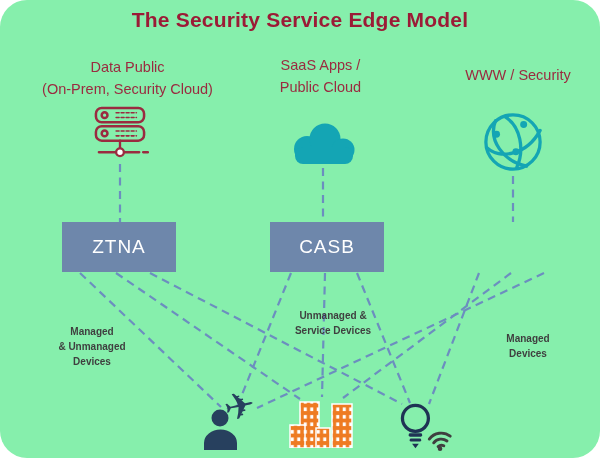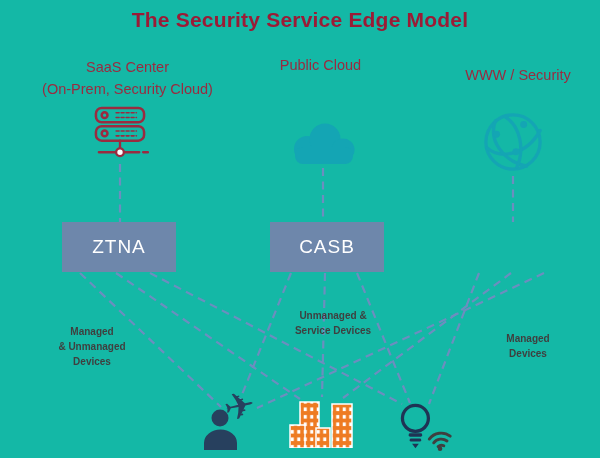--- a/index.html
+++ b/index.html
@@ -1,18 +1,18 @@
 <!DOCTYPE html>
 <html><head>
 <meta charset="utf-8">
 <style>
   html,body{margin:0;padding:0;background:#fff;}
   .stage{
-    position:relative;width:600px;height:458px;background:#14b8a6;
-    font-family:"Liberation Sans",sans-serif;overflow:hidden;
+    position:relative;width:600px;height:458px;background:#86efac;
+    font-family:"Liberation Sans",sans-serif;overflow:hidden;border-radius:27px;
   }
   .title{
     position:absolute;left:0;top:8px;width:600px;text-align:center;
     font-size:21px;font-weight:700;color:#9B1B36;letter-spacing:.2px;
   }
   .col-label{
     position:absolute;text-align:center;font-size:14.5px;color:#9A2B40;line-height:1.5;
   }
   .col-label.c1{left:25px;top:57px;width:205px;}
   .col-label.c2{left:258px;top:55px;width:125px;}
@@ -46,24 +46,25 @@
   svg.connectors{position:absolute;left:0;top:0;pointer-events:none;}
 </style>
 </head>
 <body>
 
 <div class="stage">
 
   <div class="title">The Security Service Edge Model</div>
 
   <div class="col-label c1">
-    <div>SaaS Center</div>
+    <div>Data Public</div>
     <div>(On-Prem, Security Cloud)</div>
   </div>
   <div class="col-label c2">
+    <div>SaaS Apps /</div>
     <div>Public Cloud</div>
   </div>
   <div class="col-label c3">
     <div>WWW / Security</div>
   </div>
 
   <svg class="connectors" width="600" height="458" viewBox="0 0 600 458">
     <g stroke="#6C8EBF" stroke-width="2.2" stroke-dasharray="8 5.5" fill="none">
 
       <line x1="120" y1="164" x2="120" y2="222"></line>

